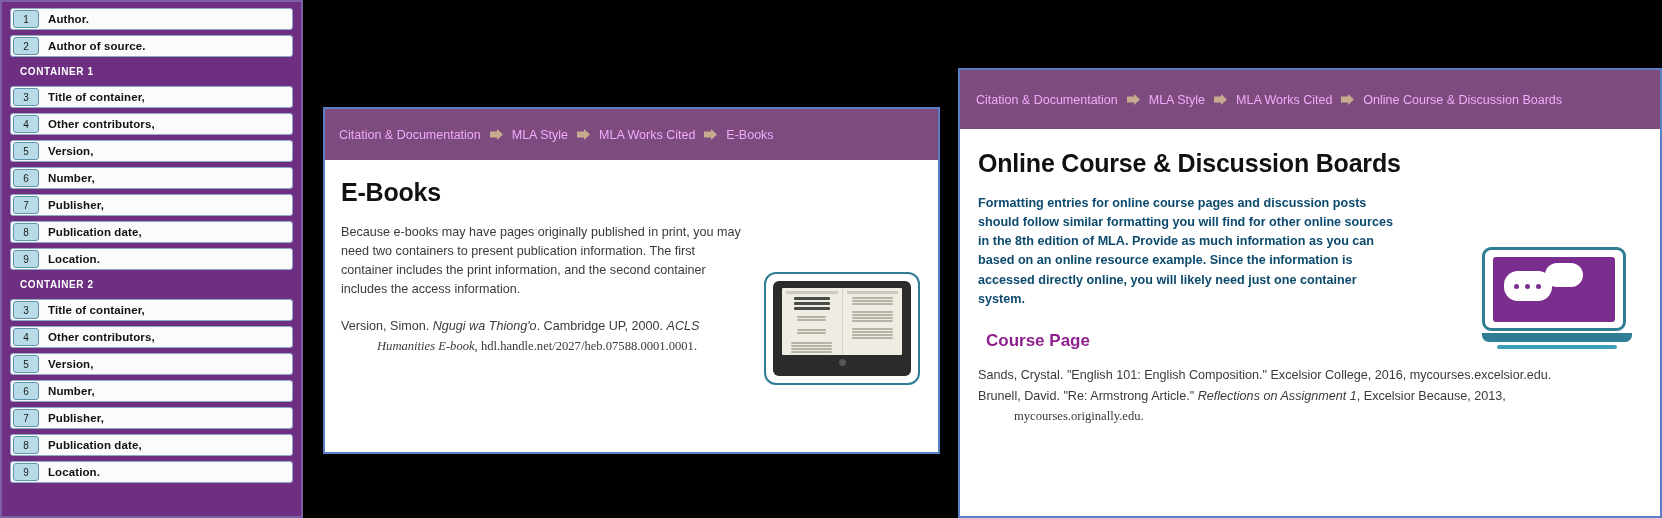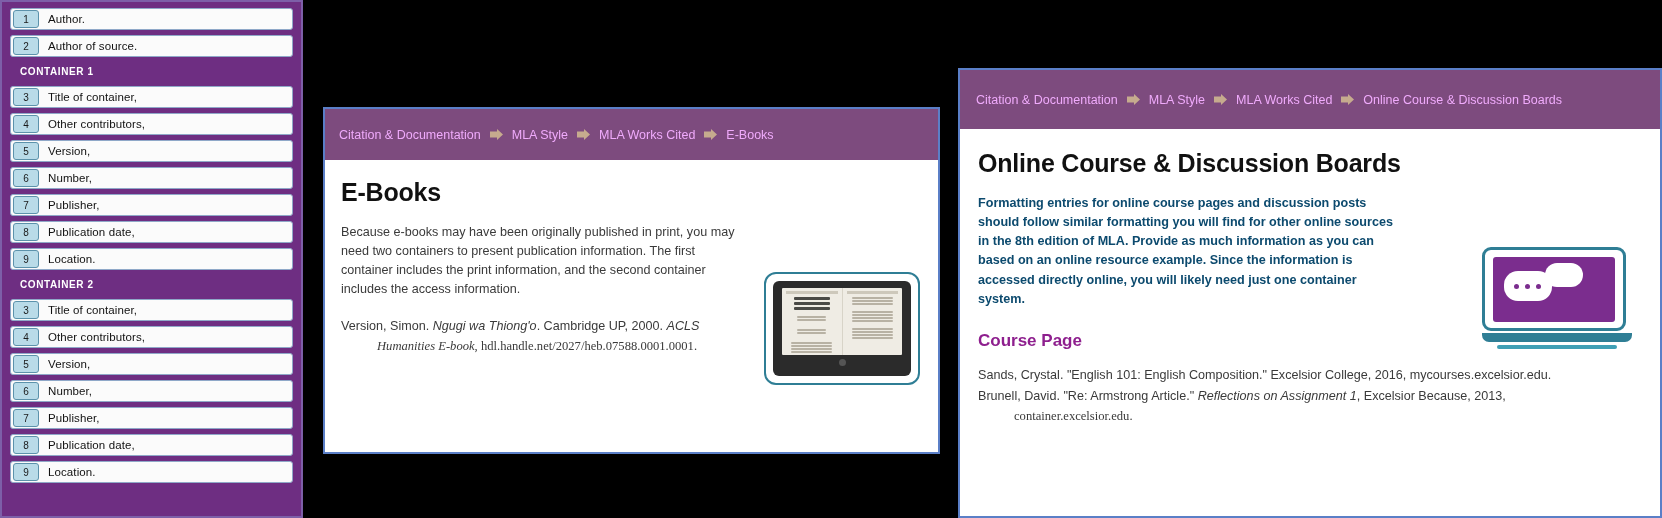--- a/index.html
+++ b/index.html
@@ -39,20 +39,21 @@
     border-radius:3px;
     display:flex;align-items:center;justify-content:center;
     font-size:10px;color:#1a1a1a;
     box-sizing:border-box;
   }
   .mla-label{
     font-size:11.5px;color:#111;
     padding-left:9px;
     letter-spacing:0.1px;
     white-space:nowrap;
+    font-weight:bold;
   }
   .mla-container-head{
     height:19px;
     display:flex;align-items:center;
     color:#ffffff;
     font-size:10px;
     font-weight:bold;
     letter-spacing:0.6px;
     padding-left:10px;
     margin-bottom:5px;
@@ -160,21 +161,21 @@
     background:#7d4b7e;
     display:flex;align-items:center;
     padding-left:16px;
     box-sizing:border-box;
   }
   #right-body{
     padding:20px 18px 0 18px;
     position:relative;
   }
   h2.sub-title{
-    margin:20px 0 14px 0;
+    margin:20px 0 14px 8px;
     font-size:17px;
     font-weight:bold;
     color:#8e1f8e;
   }
   h2.sub-title:first-of-type{margin-top:22px;}
   p.para-r{
     margin:0;
     font-size:12.6px;
     line-height:1.52;
     color:#0c4a6e;
@@ -323,21 +324,21 @@
       <svg width="13" height="11" viewBox="0 0 13 11">
           <path d="M0 2.5 L7 2.5 L7 0 L13 5.5 L7 11 L7 8.5 L0 8.5 Z" fill="#c6ab8e"></path>
         </svg>
     </span>
     <span class="crumb-item">E-Books</span>
   </div>
 
   <div id="mid-body">
     <h1 class="page-title">E-Books</h1>
 
-    <p class="para">Because e-books may have been originally published in print, you may need two containers to present publication information. The first container includes the print information, and the second container includes the access information.</p>
+    <p class="para">Because e-books may have pages originally published in print, you may need two containers to present publication information. The first container includes the print information, and the second container includes the access information.</p>
 
     <p class="cite">
       <span>Version, Simon. </span><em>Ngugi wa Thiong'o</em><span>. Cambridge UP, 2000. </span><em>ACLS</em>
       <span class="cite-ind"><em>Humanities E-book</em><span>, hdl.handle.net/2027/heb.07588.0001.0001.</span></span>
     </p>
 
     <div id="ereader">
       <div id="ereader-body">
         <div id="ereader-screen">
           <div class="er-page left">
@@ -402,21 +403,21 @@
   <div id="right-body">
     <h1 class="page-title">Online Course &amp; Discussion Boards</h1>
 
     <p class="para-r">Formatting entries for online course pages and discussion posts should follow similar formatting you will find for other online sources in the 8th edition of MLA. Provide as much information as you can based on an online resource example. Since the information is accessed directly online, you will likely need just one container system.</p>
 
     <h2 class="sub-title">Course Page</h2>
     <p class="cite-r">Sands, Crystal. "English 101: English Composition." Excelsior College, 2016, mycourses.excelsior.edu.</p>
 
     <p class="cite-r">
       <span>Brunell, David. "Re: Armstrong Article." </span><em>Reflections on Assignment 1</em><span>, Excelsior Because, 2013,</span>
-      <span class="cite-ind">container.excelsior.edu.</span>
+      <span class="cite-ind">mycourses.originally.edu.</span>
     </p>
 
     <div id="laptop">
       <div id="laptop-frame">
         <div id="laptop-screen">
           <div class="bubble" id="bubble-b"></div>
           <div class="bubble" id="bubble-a">
             <span class="dot" style="left:10px"></span>
             <span class="dot" style="left:21px"></span>
             <span class="dot" style="left:32px"></span>

